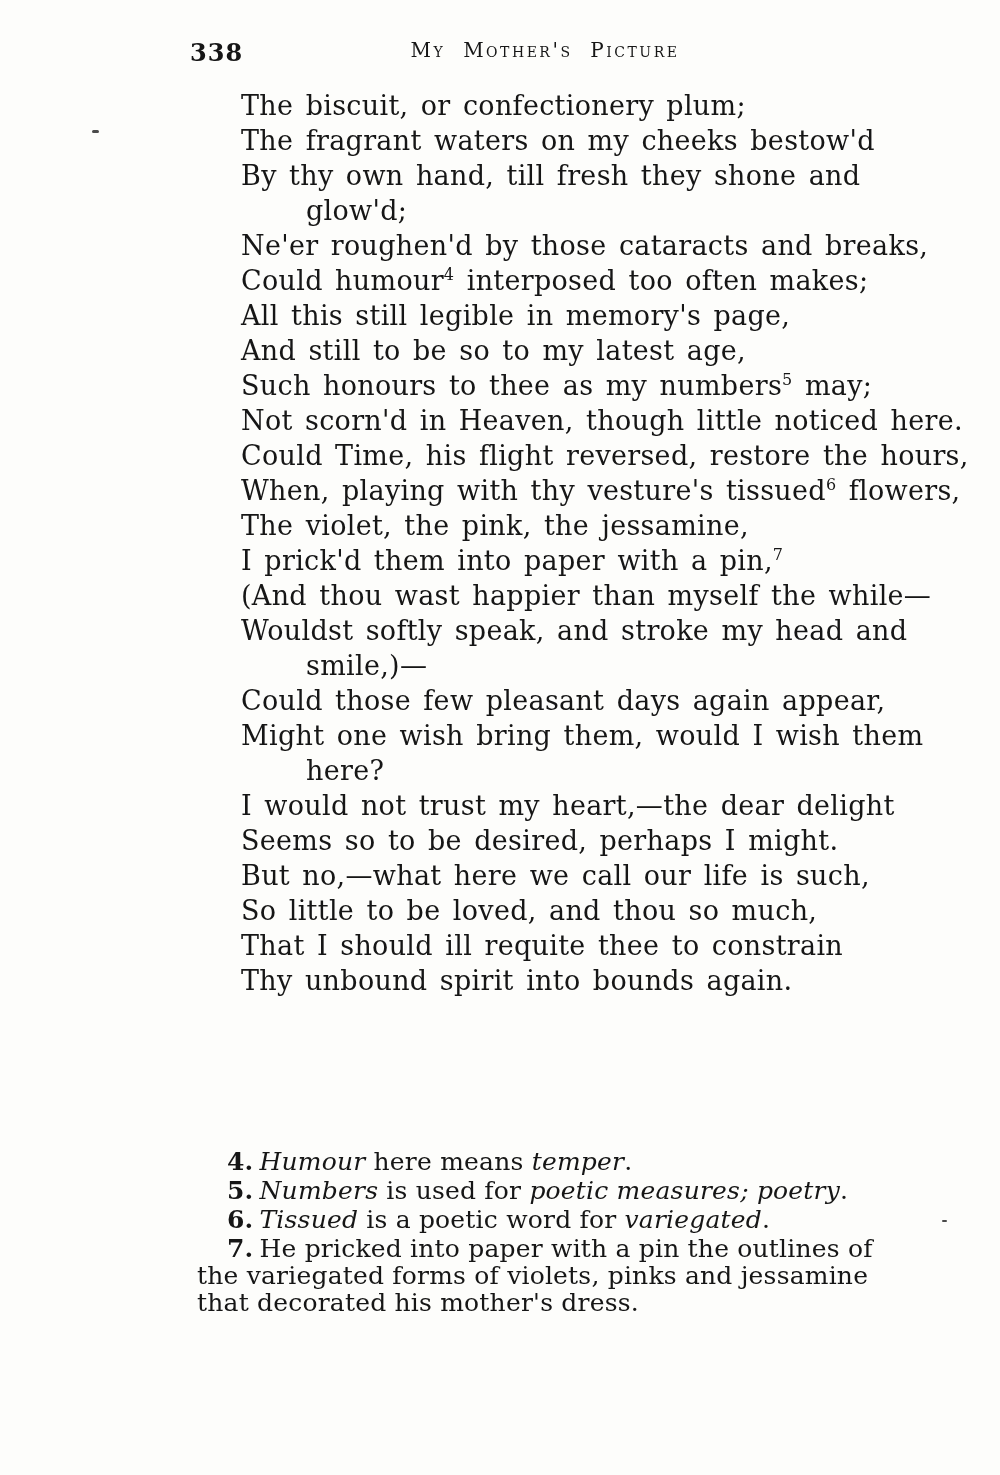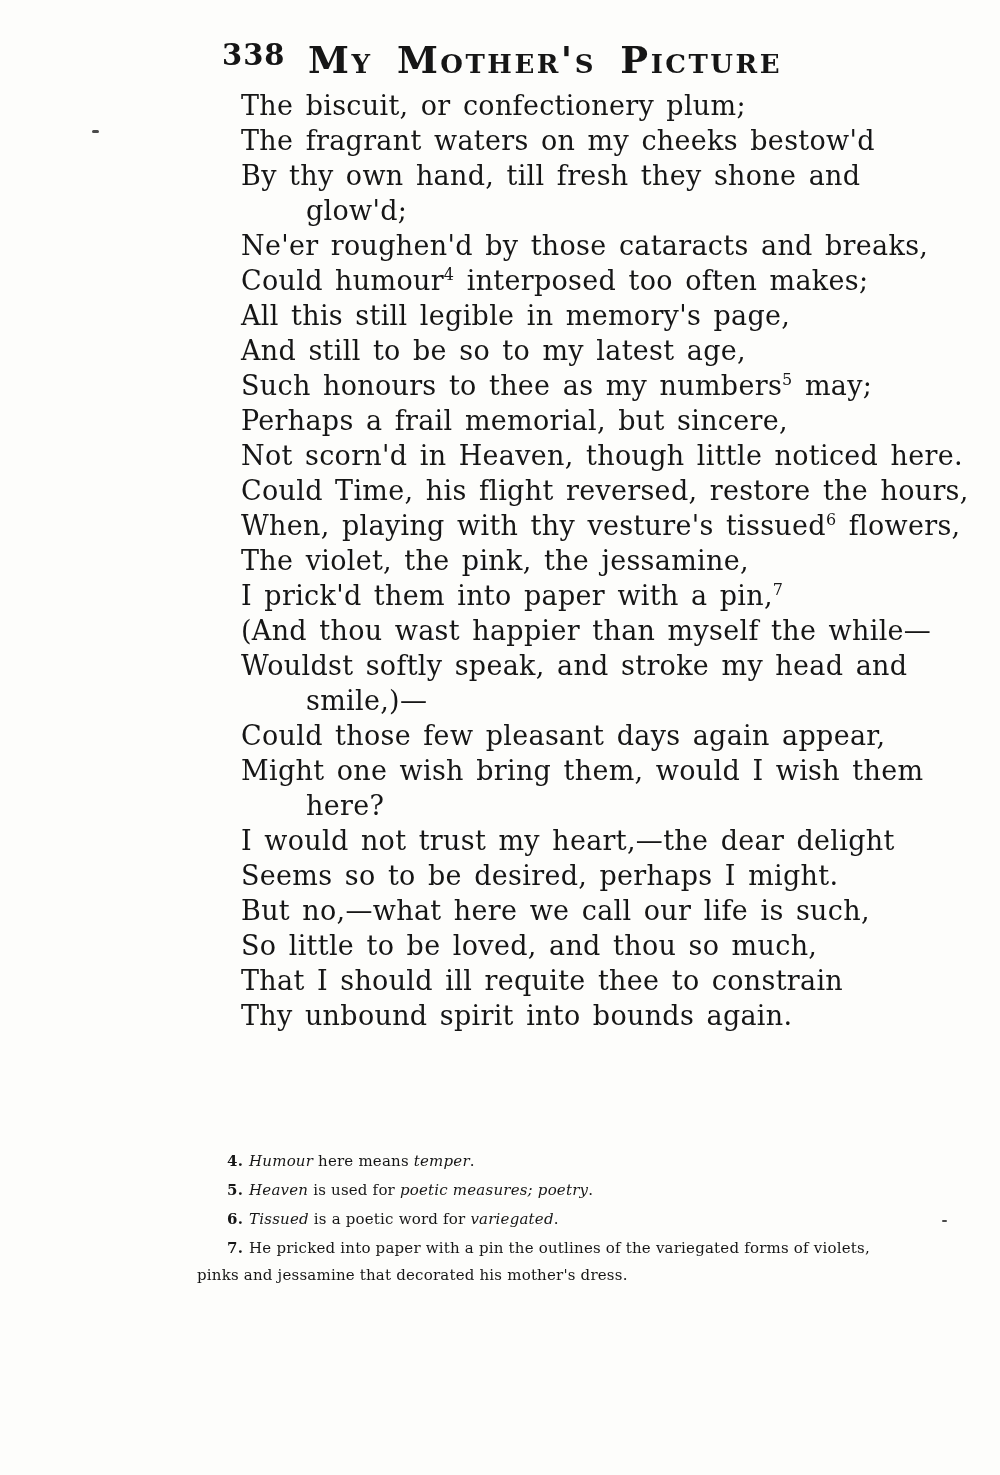--- a/index.html
+++ b/index.html
@@ -8,26 +8,26 @@
     background:#fdfdfb;
     font-family:"DejaVu Serif","Liberation Serif",serif;
     color:#161616;
     position:relative;
     overflow:hidden;
   }
   .page{position:absolute;inset:0;}
 
   .page-number{
     position:absolute;left:190px;top:38px;
-    font-size:29px;font-weight:700;letter-spacing:1px;margin-left:32px;
+    font-size:24px;font-weight:700;letter-spacing:1px;
   }
   .page-title{
     position:absolute;left:195px;top:38px;width:700px;
     text-align:center;
-    font-size:37px;font-weight:700;
+    font-size:20px;font-weight:400;
     font-variant:small-caps;
     letter-spacing:2.5px;word-spacing:9px;
   }
 
   .poem{
     position:absolute;left:197px;top:88px;right:40px;
   }
   .poem-line{
     white-space:nowrap;
     font-size:27px;
@@ -41,21 +41,21 @@
     font-size:16px;
     line-height:0;
     vertical-align:super;
   }
 
   .footnotes{
     position:absolute;left:197px;top:1148px;width:700px;
   }
   .footnote{
     margin:0 0 2px 0;
-    font-size:15px;
+    font-size:25px;
     line-height:27px;
     text-indent:30px;
     letter-spacing:0.2px;
   }
   .footnote .fn-num{font-weight:700;padding-right:6px;}
   .footnote .it{font-style:italic;}
 
   .speck{position:absolute;background:#4a4a4a;border-radius:2px;}
   .speck-left{left:92px;top:130px;width:7px;height:3px;}
   .speck-right{left:942px;top:1220px;width:5px;height:2px;}
@@ -74,21 +74,20 @@
   <div class="poem">
       <div class="poem-line"><span>The biscuit, or confectionery plum;</span></div>
       <div class="poem-line"><span>The fragrant waters on my cheeks bestow'd</span></div>
       <div class="poem-line"><span>By thy own hand, till fresh they shone and</span></div>
       <div class="poem-line indent"><span>glow'd;</span></div>
       <div class="poem-line"><span>Ne'er roughen'd by those cataracts and breaks,</span></div>
       <div class="poem-line"><span>Could humour</span><sup>4</sup><span> interposed too often makes;</span></div>
       <div class="poem-line"><span>All this still legible in memory's page,</span></div>
       <div class="poem-line"><span>And still to be so to my latest age,</span></div>
       <div class="poem-line"><span>Such honours to thee as my numbers</span><sup>5</sup><span> may;</span></div>
-      <div class="poem-line"><span>Perhaps a frail memorial, but sincere,</span></div>
       <div class="poem-line"><span>Not scorn'd in Heaven, though little noticed here.</span></div>
       <div class="poem-line"><span>Could Time, his flight reversed, restore the hours,</span></div>
       <div class="poem-line"><span>When, playing with thy vesture's tissued</span><sup>6</sup><span> flowers,</span></div>
       <div class="poem-line"><span>The violet, the pink, the jessamine,</span></div>
       <div class="poem-line"><span>I prick'd them into paper with a pin,</span><sup>7</sup></div>
       <div class="poem-line"><span>(And thou wast happier than myself the while—</span></div>
       <div class="poem-line"><span>Wouldst softly speak, and stroke my head and</span></div>
       <div class="poem-line indent"><span>smile,)—</span></div>
       <div class="poem-line"><span>Could those few pleasant days again appear,</span></div>
       <div class="poem-line"><span>Might one wish bring them, would I wish them</span></div>
@@ -96,20 +95,20 @@
       <div class="poem-line"><span>I would not trust my heart,—the dear delight</span></div>
       <div class="poem-line"><span>Seems so to be desired, perhaps I might.</span></div>
       <div class="poem-line"><span>But no,—what here we call our life is such,</span></div>
       <div class="poem-line"><span>So little to be loved, and thou so much,</span></div>
       <div class="poem-line"><span>That I should ill requite thee to constrain</span></div>
       <div class="poem-line"><span>Thy unbound spirit into bounds again.</span></div>
     </div>
 
   <div class="footnotes">
       <p class="footnote"><span class="fn-num">4.</span><span class="it">Humour</span><span> here means </span><span class="it">temper</span><span>.</span></p>
-      <p class="footnote"><span class="fn-num">5.</span><span class="it">Heaven</span><span> is used for </span><span class="it">poetic measures; poetry</span><span>.</span></p>
+      <p class="footnote"><span class="fn-num">5.</span><span class="it">Numbers</span><span> is used for </span><span class="it">poetic measures; poetry</span><span>.</span></p>
       <p class="footnote"><span class="fn-num">6.</span><span class="it">Tissued</span><span> is a poetic word for </span><span class="it">variegated</span><span>.</span></p>
       <p class="footnote"><span class="fn-num">7.</span><span>He pricked into paper with a pin the outlines of the variegated forms of violets, pinks and jessamine that decorated his mother's dress.</span></p>
     </div>
 
   <div class="speck speck-right"></div>
 
 </div>
 
 </body></html>

